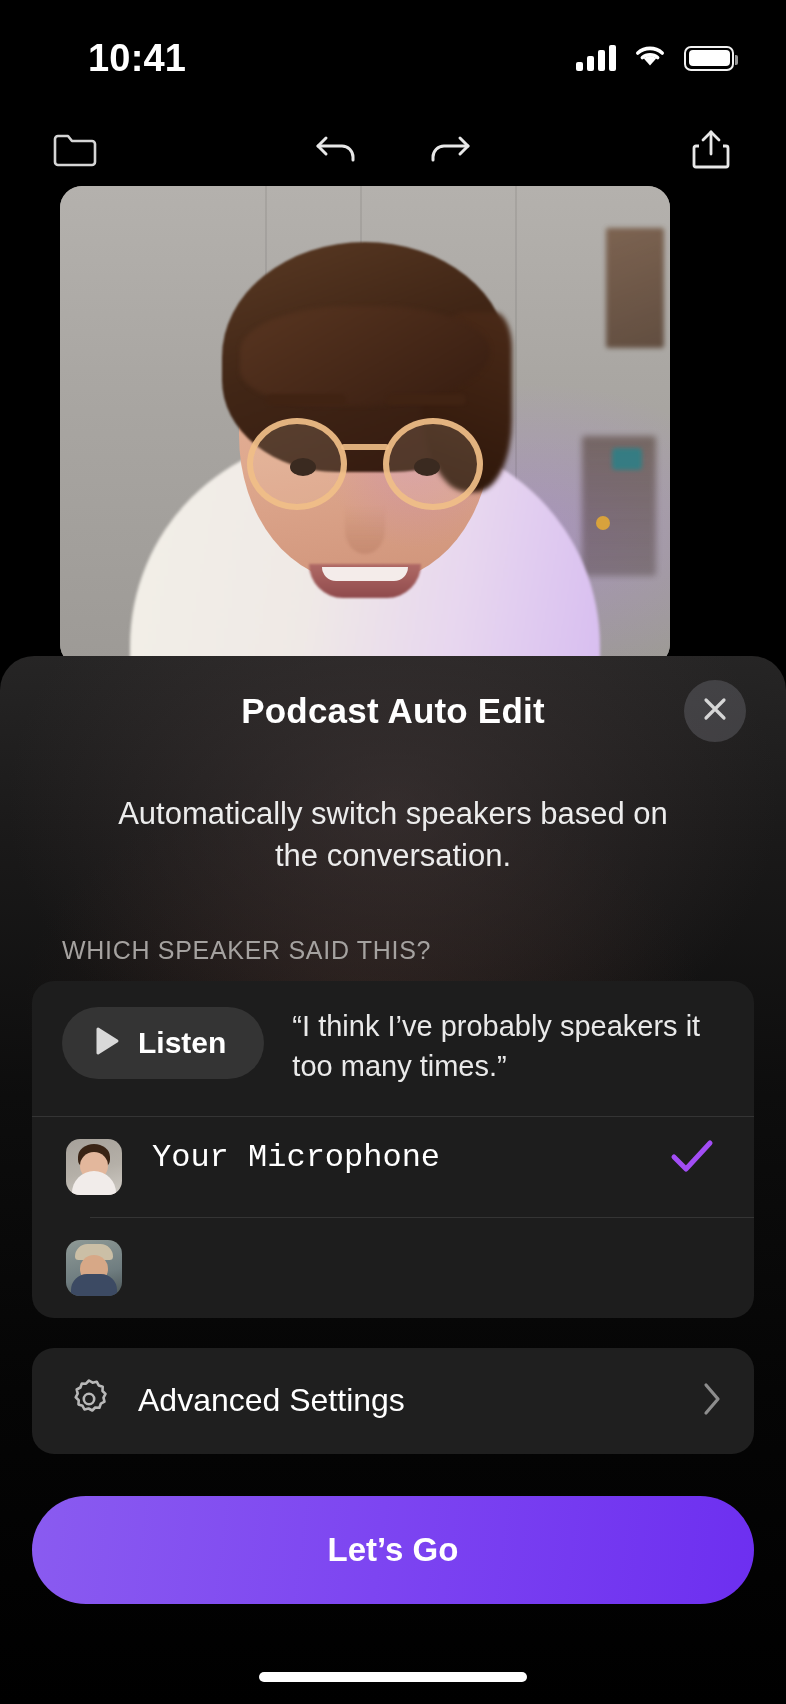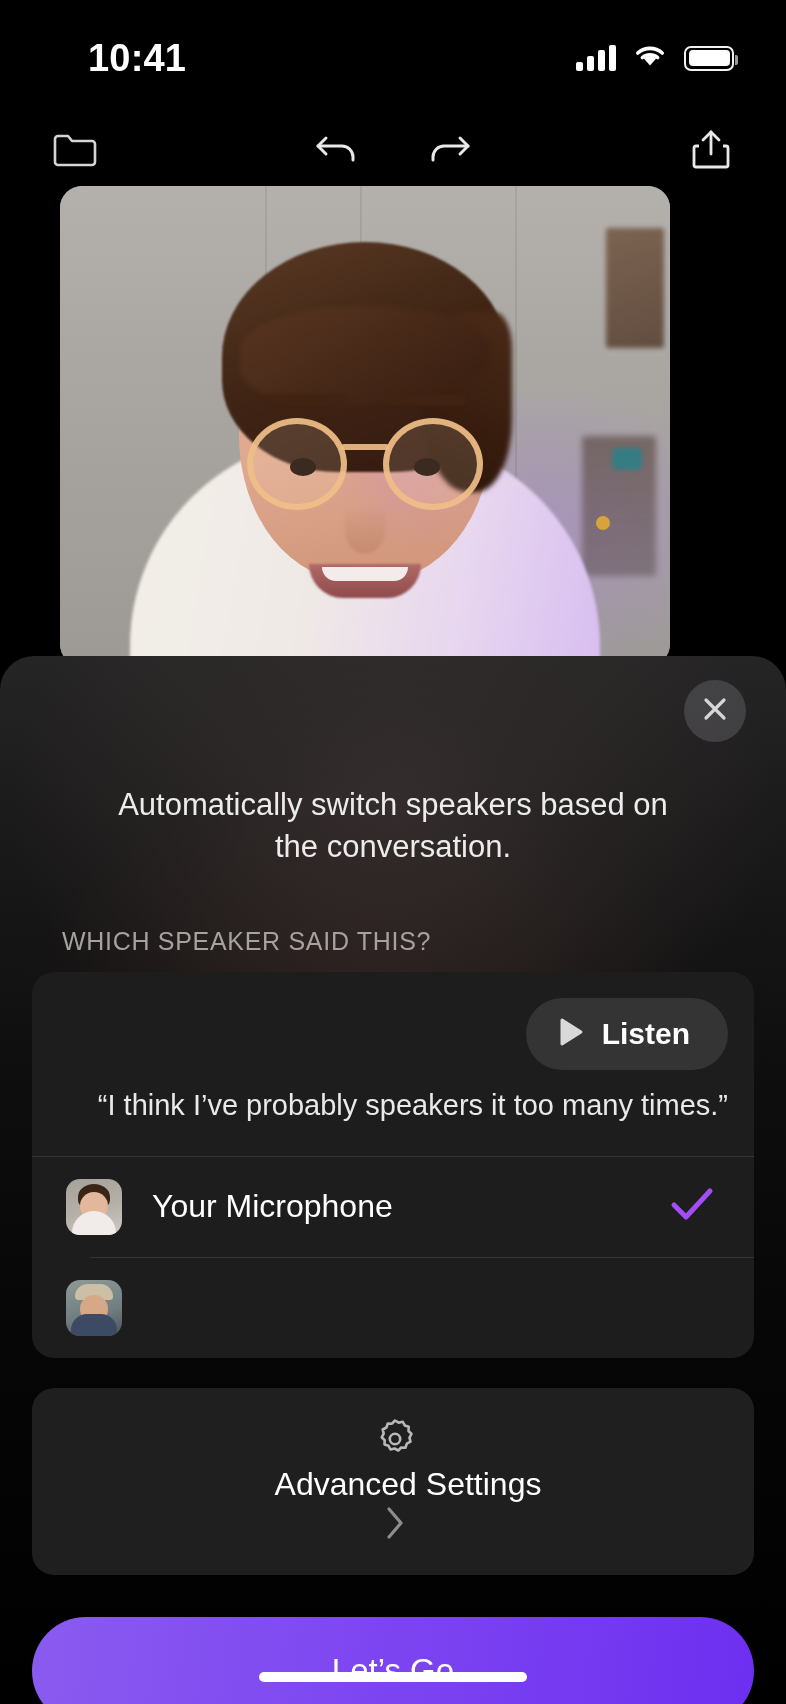--- a/index.html
+++ b/index.html
@@ -216,61 +216,61 @@
   .sheet-title { color:#fff; font-size:35px; font-weight:700; letter-spacing:.2px; }
   .close-btn {
     position:absolute; right:40px; top:24px;
     width:62px; height:62px; border-radius:50%;
     background:rgba(118,118,128,.36);
     display:flex; align-items:center; justify-content:center;
     cursor:pointer;
   }
 
   .sheet-sub {
-    margin:18px auto 0; width:600px;
+    margin:27px auto 0; width:600px;
     color:#ececec; font-size:31px; line-height:1.34; text-align:center;
     font-weight:400;
   }
 
   .section-label {
     margin:60px 0 0 62px;
     color:#a5a2a0; font-size:25px; letter-spacing:.7px;
   }
 
   .card {
     margin:16px 32px 0;
     background:#1d1d1d;
     border-radius:22px;
     overflow:hidden;
   }
 
   .quote-row {
-    display:flex; align-items:flex-end; gap:16px;
+    display:flex; align-items:flex-start; gap:28px;
     padding:26px 26px 30px 30px;
-    flex-direction:column;
   }
   .listen-btn {
     flex:0 0 auto;
     display:flex; align-items:center; gap:18px;
     background:#343434; border-radius:48px;
     padding:19px 38px 19px 32px;
     cursor:pointer;
   }
   .listen-label { color:#fff; font-size:30px; font-weight:700; }
   .quote-text {
     flex:1 1 auto; color:#e9e9e9; font-size:29px; line-height:1.36;
   }
 
   .row-divider { height:1px; background:#343434; margin:0 0 0 0; }
   .row-divider.inset { margin-left:58px; }
 
   .speaker-row {
-    display:flex; align-items:center;
+    display:flex; align-items:flex-start;
     padding:22px 32px 22px 34px;
     cursor:pointer;
+    font-family:Liberation Mono, monospace;
   }
   .avatar {
     width:56px; height:56px; border-radius:14px; overflow:hidden;
     flex:0 0 auto; position:relative; background:#8e8b86;
   }
   .avatar.a1 { background:linear-gradient(165deg,#a6a19a 0%,#b5b0a8 55%,#cfcbc5 100%); }
   .avatar.a1::before{
     content:""; position:absolute; left:50%; transform:translateX(-50%);
     top:5px; width:32px; height:26px; border-radius:50% 50% 40% 40%;
     background:#3a2415;
@@ -305,33 +305,32 @@
     margin-left:30px; color:#fff; font-size:32px; flex:1 1 auto;
   }
   .check { flex:0 0 auto; margin-right:8px; }
 
   .settings-card {
     margin:30px 32px 0;
     background:#1f1f1f; border-radius:22px;
     display:flex; align-items:center;
     padding:28px 30px 28px 34px;
     cursor:pointer;
-    flex-direction:column;
   }
   .settings-label { margin-left:26px; color:#fff; font-size:32px; flex:1 1 auto; }
 
   .cta {
     margin:42px 32px 0;
     height:108px; border-radius:54px;
     background:linear-gradient(95deg,#8košer 0%,#7b3ff2 100%);
     background:linear-gradient(97deg,#8a5bf0 0%,#7d45f1 48%,#6d2ff0 100%);
     display:flex; align-items:center; justify-content:center;
     cursor:pointer;
   }
-  .cta-label { color:#fff; font-size:33px; font-weight:400; }
+  .cta-label { color:#fff; font-size:33px; font-weight:700; }
 
   .home-indicator {
     position:absolute; left:50%; transform:translateX(-50%);
     bottom:22px; width:268px; height:10px; border-radius:6px; background:#fff;
   }
 </style>
 </head>
 <body>
 
 <div class="phone">
@@ -429,20 +428,21 @@
       <div class="nose"></div>
       <div class="mouth"></div>
       <div class="teeth"></div>
       <div class="earring"></div>
     </div>
   </div>
 
   <div class="sheet">
 
     <div class="sheet-head">
+      <div class="sheet-title">Podcast Auto Edit</div>
       <div class="close-btn">
         <span>
           <svg width="28" height="28" viewBox="0 0 28 28">
             <path d="M5 5 L23 23 M23 5 L5 23" stroke="#d6d6d6" stroke-width="3.2" stroke-linecap="round"></path>
           </svg>
         </span>
       </div>
     </div>
 
     <div class="sheet-sub">Automatically switch speakers based on the conversation.</div>

